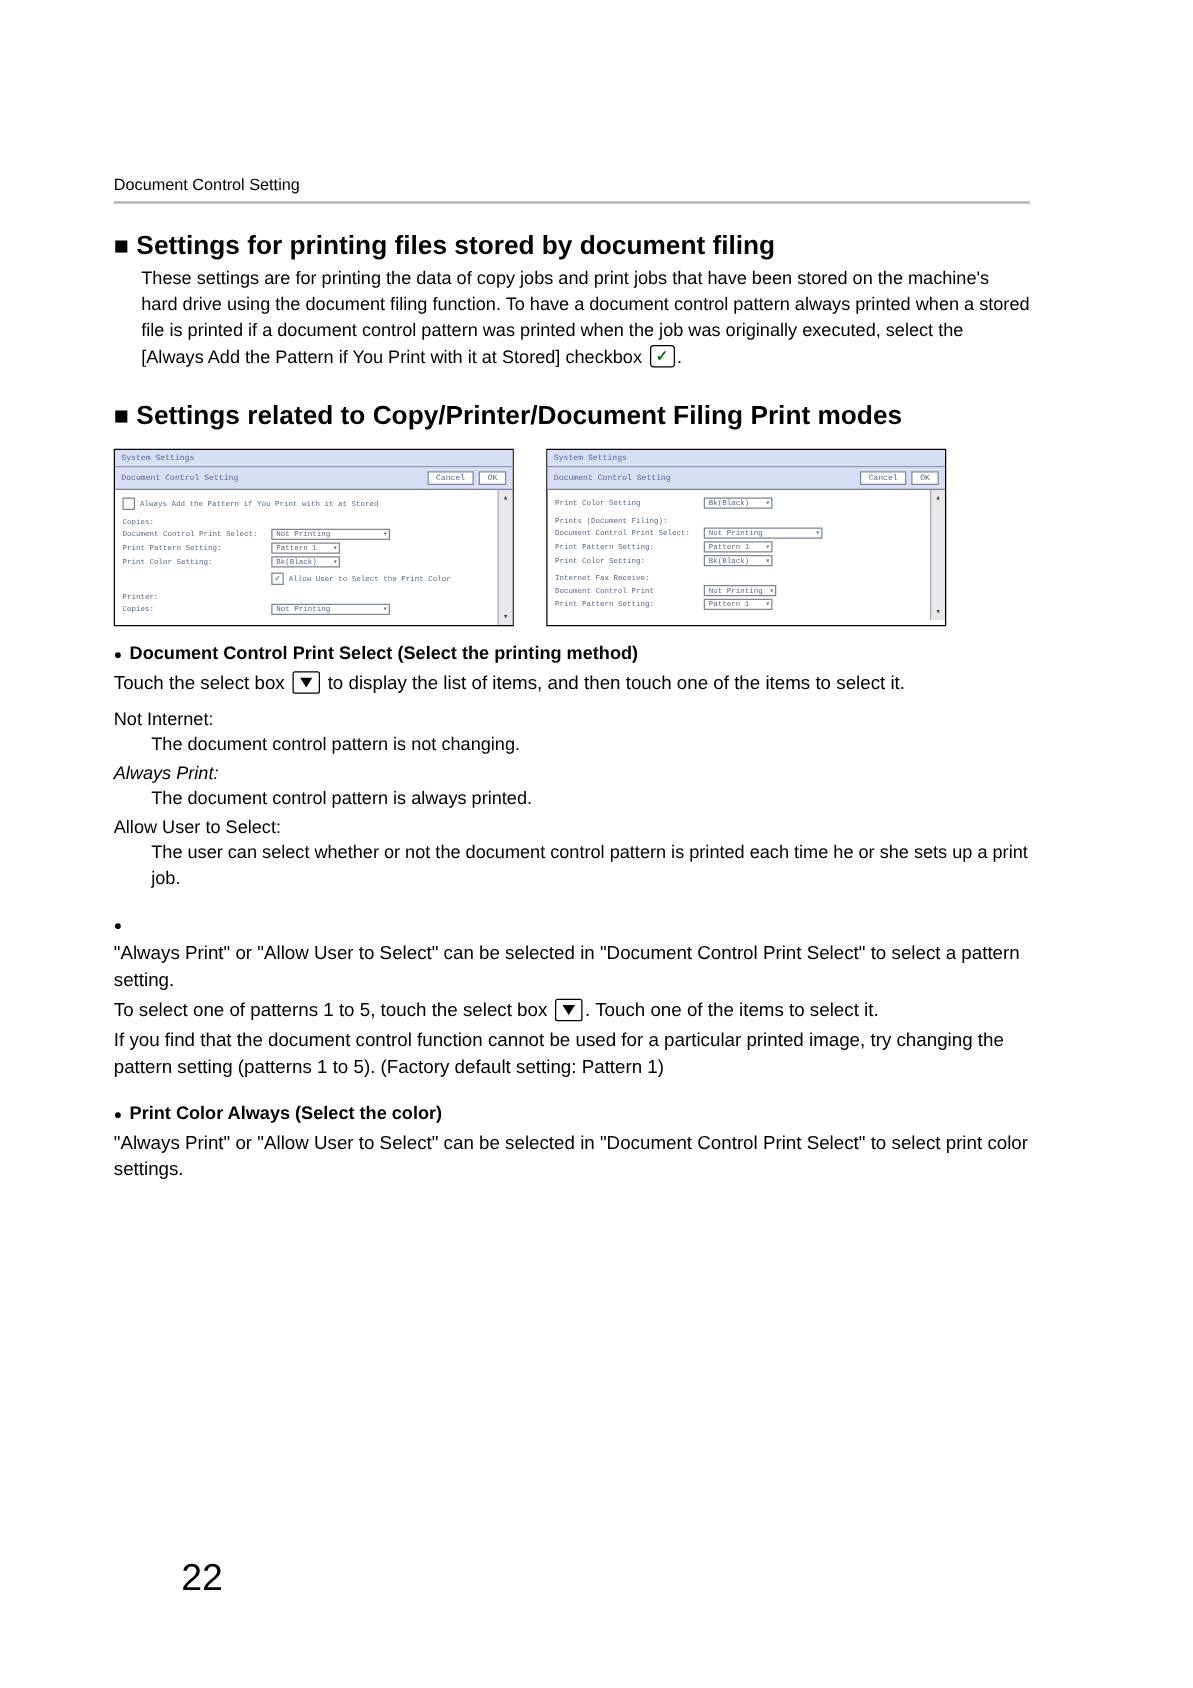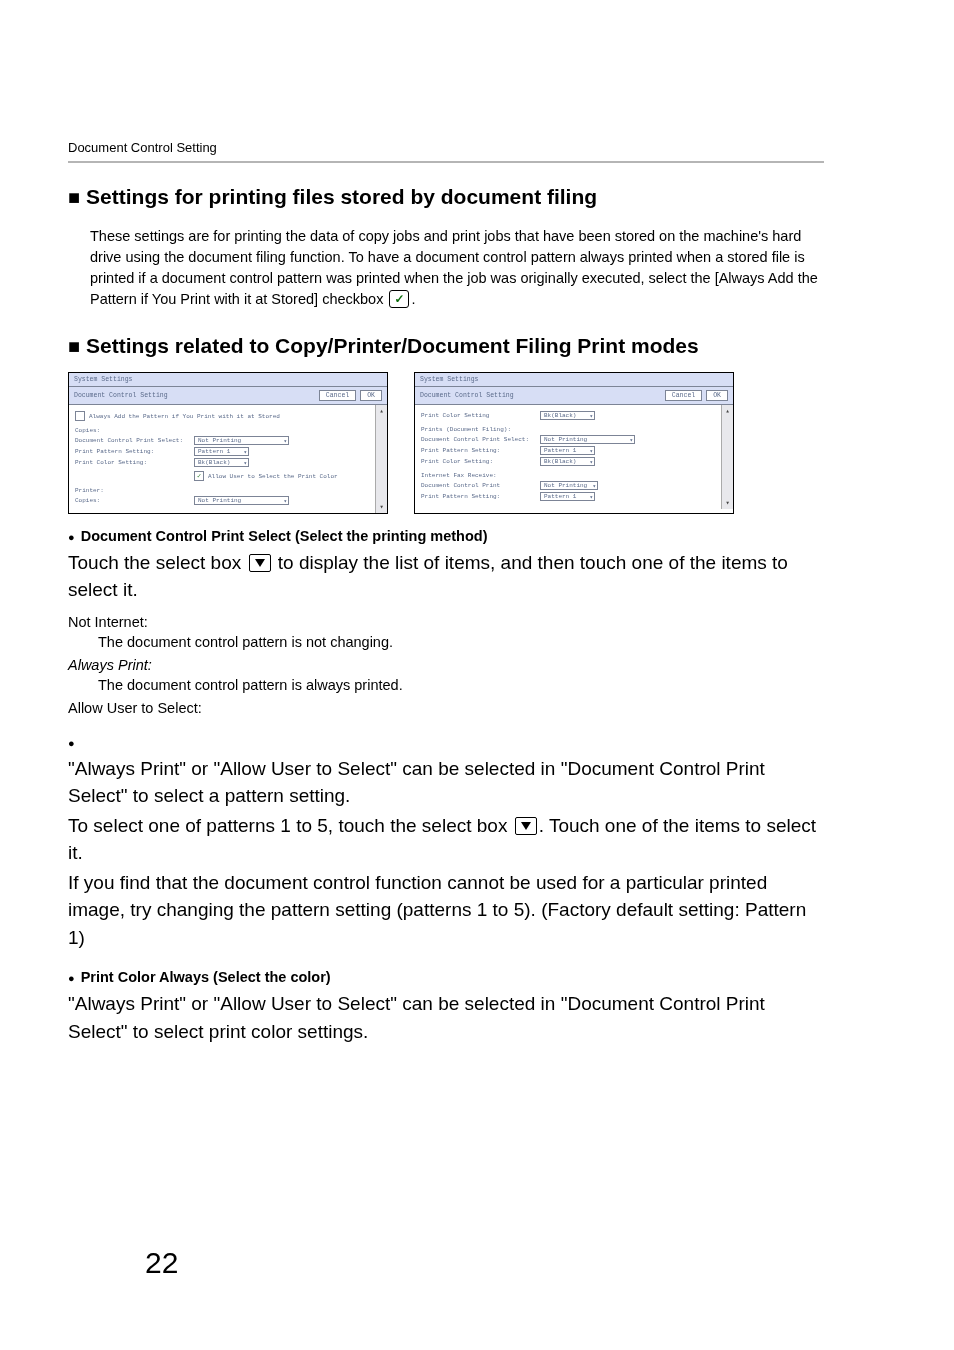--- a/index.html
+++ b/index.html
@@ -6,21 +6,21 @@
     margin: 0;
     background: #ffffff;
     font-family: Arial, Helvetica, sans-serif;
     color: #000000;
   }
   .page {
     width: 954px;
     height: 1350px;
     position: relative;
     box-sizing: border-box;
-    padding: 140px 130px 60px 68px;
+    padding: 140px 130px 60px 91px;
   }
   .header-line {
     font-size: 13px;
     color: #000;
     padding-bottom: 6px;
     border-bottom: 2px solid #b5b5b5;
     margin-bottom: 22px;
   }
   .section-title {
     display: flex;
@@ -30,21 +30,21 @@
     font-weight: bold;
     margin-top: 10px;
   }
   .section-title .sq {
     font-size: 20px;
     line-height: 1;
   }
   .body-text {
     font-size: 14.5px;
     line-height: 1.45;
-    margin: 17px 0 0 22px;
+    margin: 4px 0 0 22px;
   }
   .inline-icon {
     display: inline-flex;
     vertical-align: middle;
     margin: 0 2px;
   }
   .icon-check {
     width: 18px; height: 16px;
     border: 1px solid #000; border-radius: 3px;
     display: inline-flex; align-items: center; justify-content: center;
@@ -127,21 +127,21 @@
   }
   .mock .lbl { font-size: 6px; }
 
   .sub-heading {
     display: flex; gap: 6px;
     font-size: 14.5px; font-weight: bold;
     margin-top: 14px;
   }
   .sub-heading .dot { font-size: 11px; line-height: 1.7; }
   .sub-body {
-    font-size: 19px;
+    font-size: 15px;
     line-height: 1.45;
     margin: 2px 0 0 0;
   }
   .def-term { font-size: 14.5px; margin-top: 10px; }
   .def-body { font-size: 14.5px; margin: 2px 0 0 30px; line-height:1.45; }
 
   .page-number {
     position: absolute;
     left: 145px;
     bottom: 70px;
@@ -285,20 +285,21 @@
         </svg>
     </span>
     <span> to display the list of items, and then touch one of the items to select it.</span>
   </div>
 
   <div class="def-term">Not Internet:</div>
   <div class="def-body">The document control pattern is not changing.</div>
   <div class="def-term" style="margin-top:4px;font-style:italic;">Always Print:</div>
   <div class="def-body">The document control pattern is always printed.</div>
   <div class="def-term" style="margin-top:4px;">Allow User to Select:</div>
+  <div class="def-body">The user can select whether or not the document control pattern is printed each time he or she sets up a print job.</div>
 
   <div class="sub-heading" style="margin-top:18px;">
     <span class="dot">●</span>
   </div>
   <div class="sub-body">"Always Print" or "Allow User to Select" can be selected in "Document Control Print Select" to select a pattern setting.</div>
   <div class="sub-body">
     <span>To select one of patterns 1 to 5, touch the select box</span>
     <span class="inline-icon icon-dropdown">
       <svg viewBox="0 0 10 8">
           <polygon points="0,0 10,0 5,8" fill="#000"></polygon>

